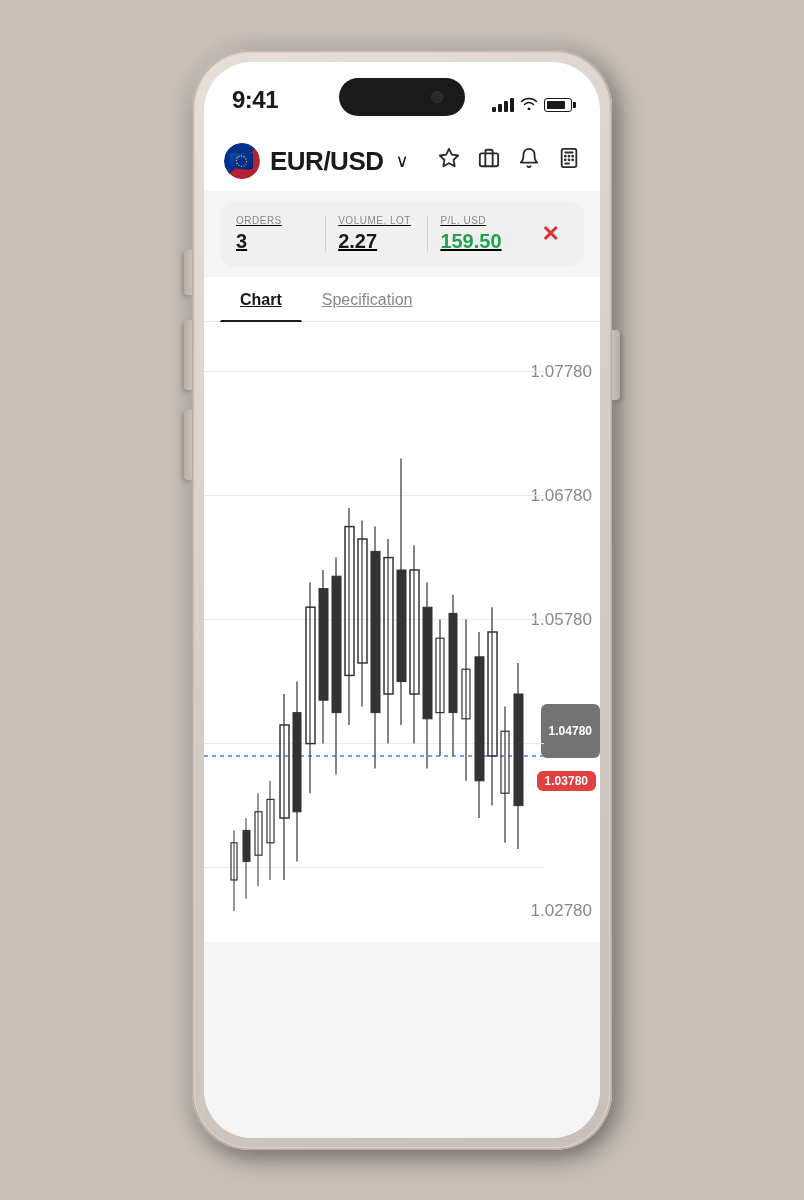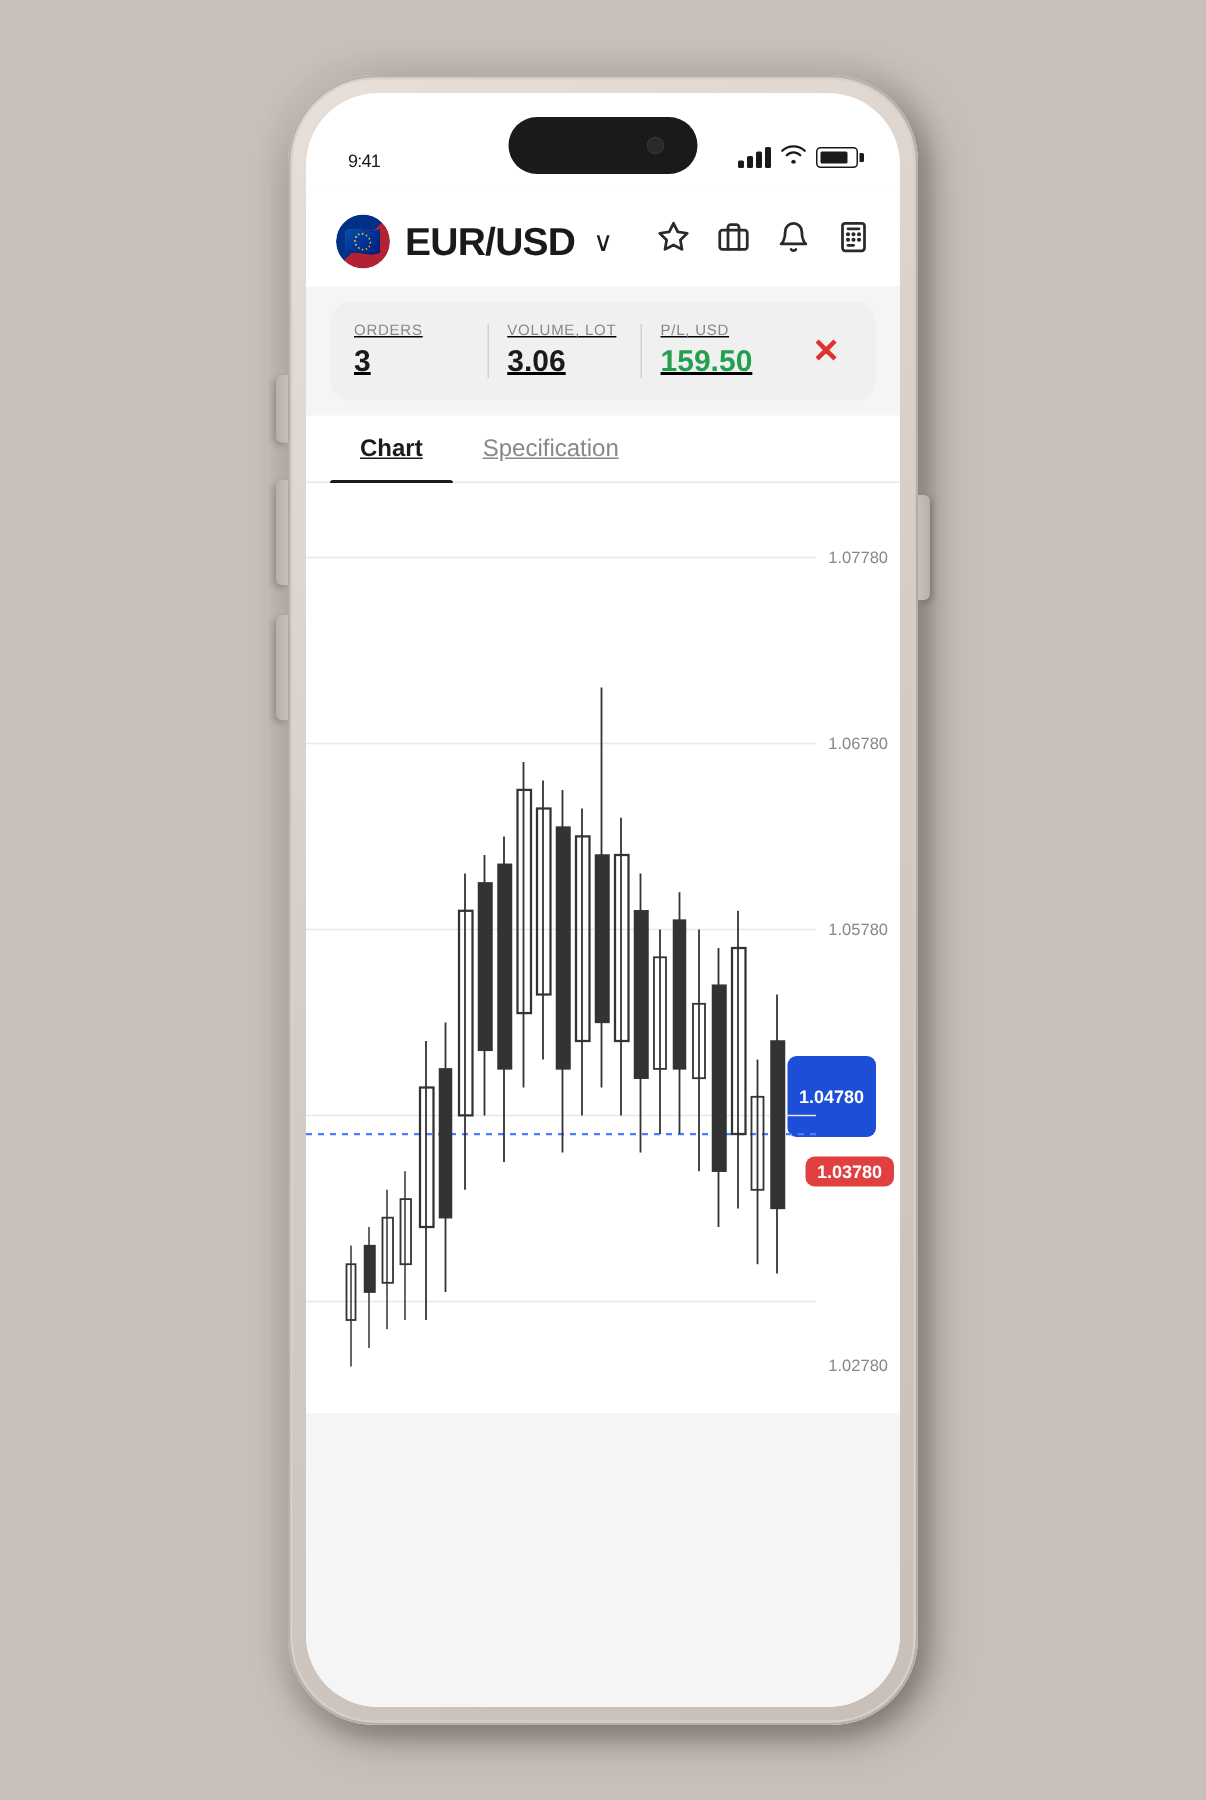--- a/index.html
+++ b/index.html
@@ -92,22 +92,22 @@
       left: 0;
       right: 0;
       height: 60px;
       display: flex;
       align-items: flex-end;
       justify-content: space-between;
       padding: 0 28px 8px;
       z-index: 50;
     }
     .status-time {
-      font-size: 12px;
-      font-weight: 400;
+      font-size: 24px;
+      font-weight: 700;
       color: #1a1a1a;
       letter-spacing: -0.5px;
     }
     .status-icons {
       display: flex;
       align-items: center;
       gap: 6px;
     }
     .signal-bars {
       display: flex;
@@ -295,28 +295,28 @@
       flex: 1;
       position: relative;
       overflow: hidden;
       height: 620px;
     }
 
     
     .price-label {
       position: absolute;
       right: 8px;
-      font-size: 11px;
+      font-size: 17px;
       color: #888;
       transform: translateY(-50%);
     }
     .price-label-blue {
       position: absolute;
-      right: 16px;
-      background: #1d4ed8;
+      right: 0;
+      background: #737373;
       color: white;
       font-size: 12px;
       font-weight: 600;
       padding: 20px 8px;
       border-radius: 6px;
       transform: translateY(-50%);
     }
     .price-label-red {
       position: absolute;
       right: 4px;
@@ -416,21 +416,21 @@
       </div>
 
       <div class="stats-card">
         <div class="stats-item">
           <div class="stats-label">ORDERS</div>
           <div class="stats-value">3</div>
         </div>
         <div class="stats-divider"></div>
         <div class="stats-item">
           <div class="stats-label">VOLUME, LOT</div>
-          <div class="stats-value">3.06</div>
+          <div class="stats-value">2.27</div>
         </div>
         <div class="stats-divider"></div>
         <div class="stats-item">
           <div class="stats-label">P/L, USD</div>
           <div class="stats-value positive">159.50</div>
         </div>
         <div class="close-btn">
           <span class="x-icon">✕</span>
         </div>
       </div>

